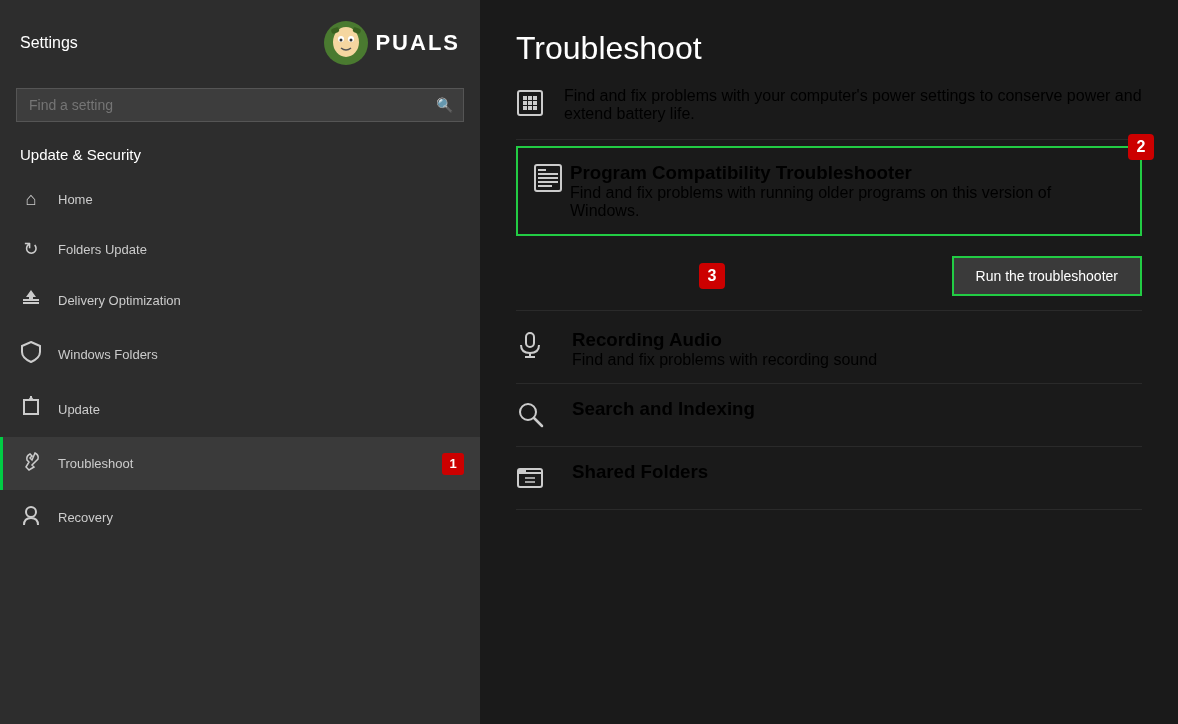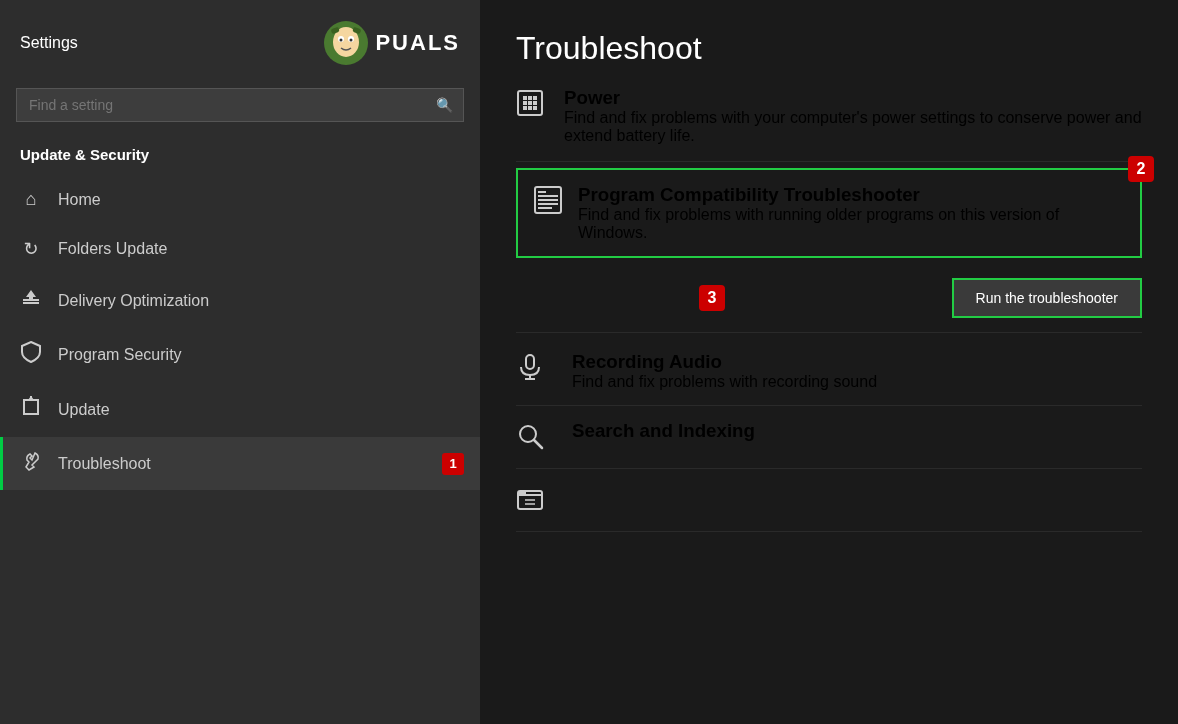--- a/index.html
+++ b/index.html
@@ -77,42 +77,42 @@
       right: 10px;
       top: 50%;
       transform: translateY(-50%);
       color: #aaa;
       font-size: 14px;
     }
 
     .section-label {
       color: #ffffff;
       font-size: 15px;
-      font-weight: 700;
+      font-weight: 400;
       padding: 8px 20px 12px 20px;
     }
 
     .nav-item {
       display: flex;
       align-items: center;
       padding: 14px 20px;
       color: #cccccc;
       cursor: pointer;
       gap: 16px;
       position: relative;
     }
 
     .nav-item.active {
       background: #3a3a3a;
       border-left: 3px solid #00cc44;
       padding-left: 17px;
     }
 
     .nav-item-label {
-      font-size: 16px;
+      font-size: 13px;
       color: #cccccc;
     }
 
     .nav-icon {
       font-size: 18px;
       width: 22px;
       text-align: center;
       color: #cccccc;
     }
 
@@ -176,21 +176,21 @@
     .compat-section {
       border: 2px solid #22cc44;
       margin: 6px 0;
       padding: 14px 16px;
       position: relative;
     }
 
     .compat-inner {
       display: flex;
       align-items: flex-start;
-      gap: 16px;
+      gap: 8px;
     }
 
     .badge-2 {
       position: absolute;
       right: -14px;
       top: -14px;
       background: #cc0000;
       color: white;
       font-size: 16px;
       font-weight: bold;
@@ -302,21 +302,21 @@
     </span>
     <span class="nav-item-label">Delivery Optimization</span>
   </div>
 
   <div class="nav-item">
     <span class="nav-icon">
       <svg width="20" height="22" viewBox="0 0 20 22">
           <path d="M10 1 L19 5 L19 11 Q19 17 10 21 Q1 17 1 11 L1 5 Z" fill="none" stroke="#ccc" stroke-width="2"></path>
         </svg>
     </span>
-    <span class="nav-item-label">Program Security</span>
+    <span class="nav-item-label">Windows Folders</span>
   </div>
 
   <div class="nav-item">
     <span class="nav-icon">
       <svg width="20" height="22" viewBox="0 0 20 22">
           <rect x="3" y="4" width="14" height="14" fill="none" stroke="#ccc" stroke-width="2"></rect>
           <line x1="10" y1="0" x2="10" y2="4" stroke="#ccc" stroke-width="2"></line>
           <polygon points="10,0 7,4 13,4" fill="#ccc"></polygon>
         </svg>
     </span>
@@ -326,20 +326,29 @@
   <div class="nav-item active">
     <span class="nav-icon">
       <svg width="20" height="20" viewBox="0 0 20 20">
           <path d="M14 2 Q18 4 17 8 L11 14 L13 16 L8 19 L5 16 L8 11 L6 9 Q5 5 9 3 L11 5 L9 7 L11 9 Z" fill="none" stroke="#ccc" stroke-width="1.5"></path>
         </svg>
     </span>
     <span class="nav-item-label">Troubleshoot</span>
     <div class="badge-1">1</div>
   </div>
 
+  <div class="nav-item">
+    <span class="nav-icon">
+      <svg width="18" height="22" viewBox="0 0 18 22">
+          <circle cx="9" cy="8" r="5" fill="none" stroke="#ccc" stroke-width="2"></circle>
+          <path d="M2 21 Q2 14 9 14 Q16 14 16 21" fill="none" stroke="#ccc" stroke-width="2"></path>
+        </svg>
+    </span>
+    <span class="nav-item-label">Recovery</span>
+  </div>
 
 </div>
 
 <div class="main-content">
 
   <h1 class="page-title">Troubleshoot</h1>
 
   <div class="power-item">
     <div class="power-item-inner">
       <span>
@@ -350,21 +359,20 @@
           <rect x="17" y="7" width="4" height="4" fill="#ccc"></rect>
           <rect x="7" y="12" width="4" height="4" fill="#ccc"></rect>
           <rect x="12" y="12" width="4" height="4" fill="#ccc"></rect>
           <rect x="17" y="12" width="4" height="4" fill="#ccc"></rect>
           <rect x="7" y="17" width="4" height="4" fill="#ccc"></rect>
           <rect x="12" y="17" width="4" height="4" fill="#ccc"></rect>
           <rect x="17" y="17" width="4" height="4" fill="#ccc"></rect>
         </svg>
       </span>
       <div>
-        <h3>Power</h3>
         <p>Find and fix problems with your computer's power settings to conserve power and extend battery life.</p>
       </div>
     </div>
   </div>
 
   <div class="compat-section">
     <div class="compat-inner">
       <span>
         <svg class="icon-svg" viewBox="0 0 28 28">
           <rect x="1" y="1" width="26" height="26" rx="2" fill="none" stroke="#ccc" stroke-width="2"></rect>
@@ -419,16 +427,17 @@
     <span>
       <svg class="icon-svg" viewBox="0 0 28 28">
         <rect x="2" y="6" width="24" height="18" rx="2" fill="none" stroke="#ccc" stroke-width="2"></rect>
         <path d="M2 10 L26 10" stroke="#ccc" stroke-width="2"></path>
         <rect x="2" y="6" width="8" height="4" rx="1" fill="#ccc"></rect>
         <line x1="9" y1="15" x2="19" y2="15" stroke="#ccc" stroke-width="1.5"></line>
         <line x1="9" y1="19" x2="19" y2="19" stroke="#ccc" stroke-width="1.5"></line>
       </svg>
     </span>
     <div>
+      <h3>Shared Folders</h3>
     </div>
   </div>
 
 </div>
 
 </body></html>

